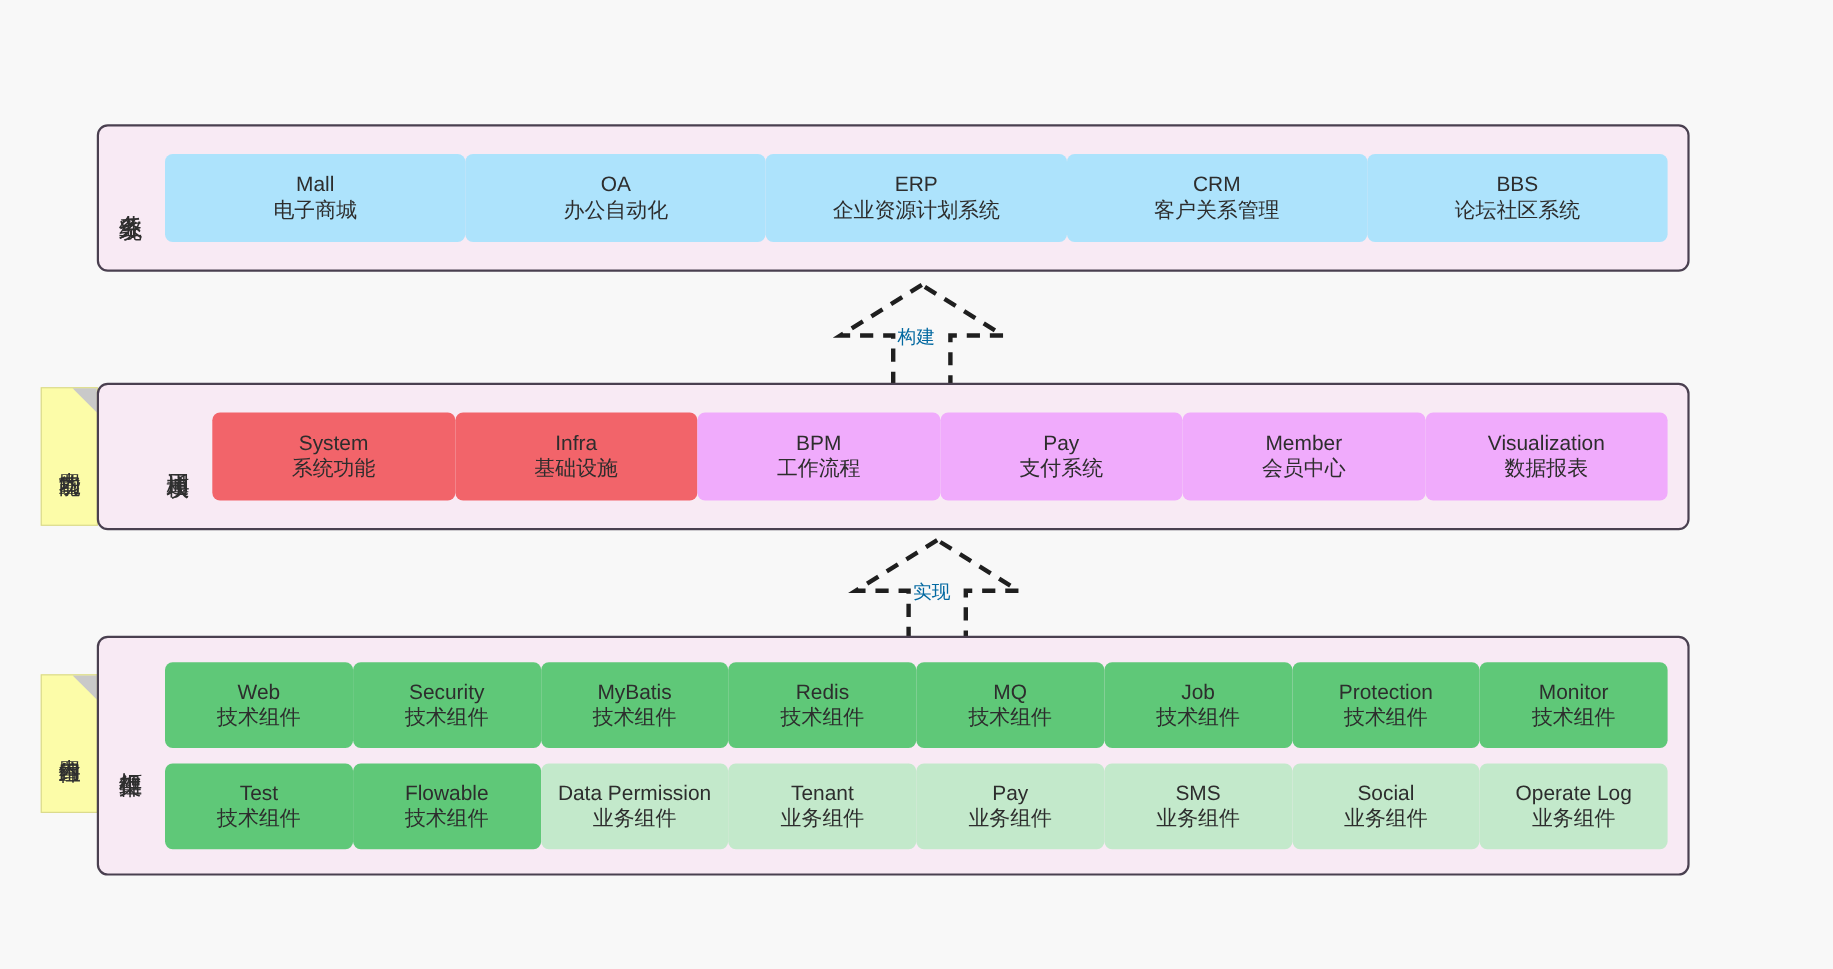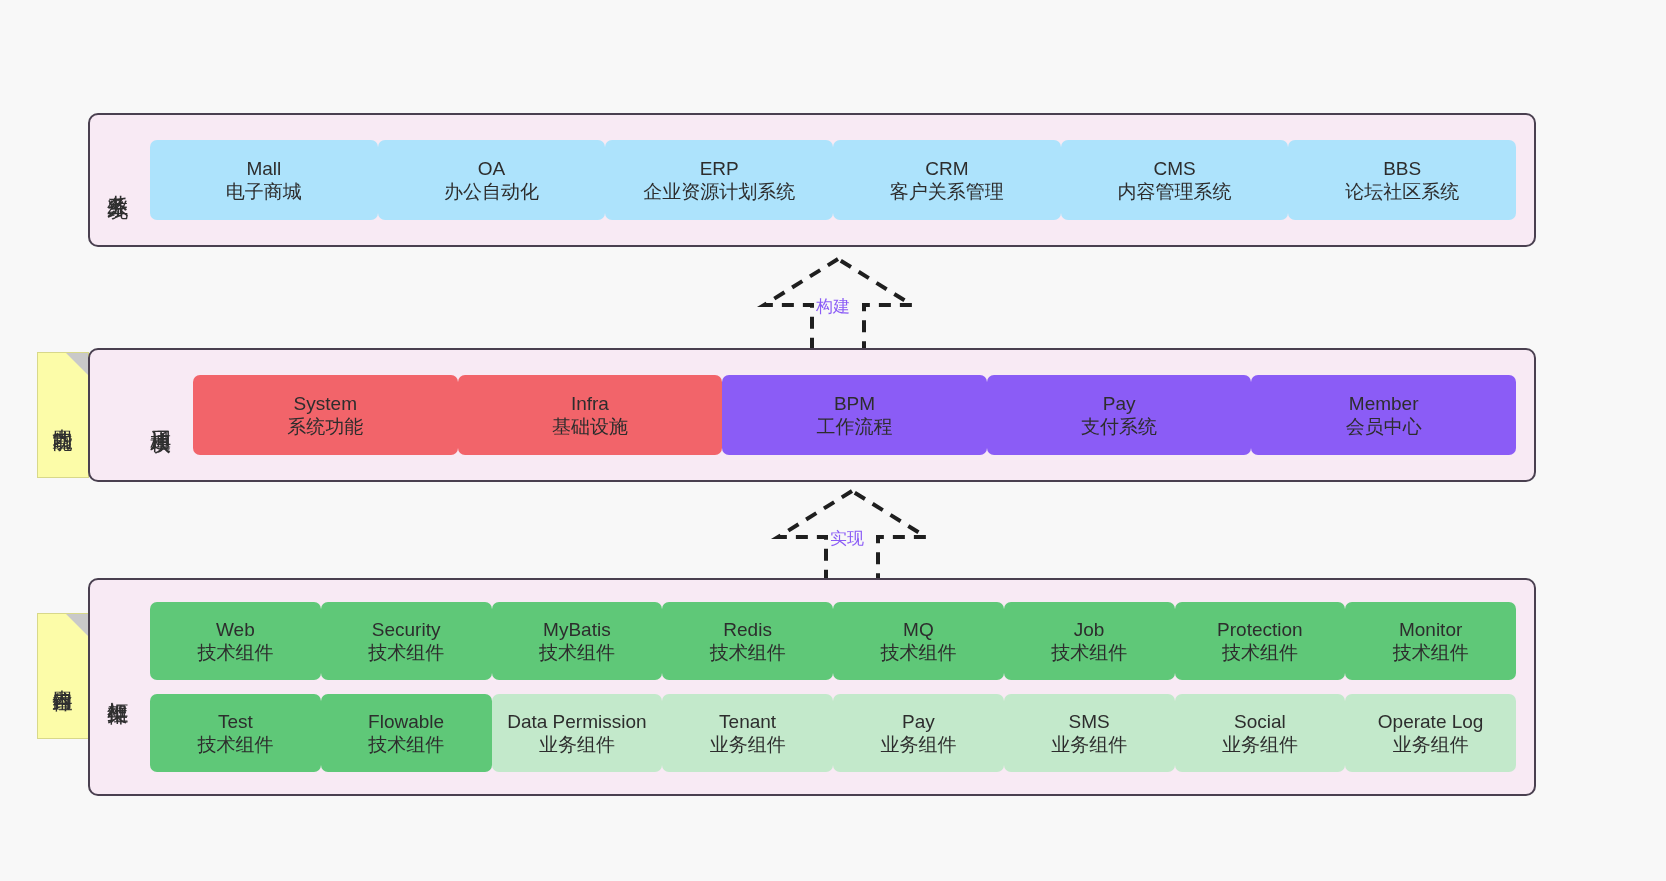--- a/index.html
+++ b/index.html
@@ -83,21 +83,21 @@
   .node .n-en { display: block; }
   .node .n-cn { display: block; }
 
   .node.h1 { height: 80px; }
   .node.h2 { height: 80px; }
   .node.h3 { height: 78px; }
 
   
   .c-blue        { background: #ade3fc; }
   .c-red         { background: #f2646a; }
-  .c-pink        { background: #8b5cf6; }
+  .c-pink        { background: #f0abfc; }
   .c-green       { background: #5fc878; }
   .c-green-light { background: #c3e9cb; }
 
   
   .note {
     position: absolute;
     background: #fcfca8;
     border: 1px solid #d8d88a;
     box-sizing: border-box;
     display: flex;
@@ -126,21 +126,21 @@
     position: absolute;
     width: 180px;
     height: 100px;
   }
   .arrow.a1 { left: 748px; top: 255px; }
   .arrow.a2 { left: 762px; top: 487px; text-decoration: underline; }
   .arrow svg { display: block; overflow: visible; }
   .arrow-label {
     position: absolute;
     font-size: 17px;
-    color: #8b5cf6;
+    color: #0369a1;
     background: transparent;
     white-space: nowrap;
   }
   .arrow.a1 .arrow-label { left: 68px; top: 40px; }
   .arrow.a2 .arrow-label { left: 68px; top: 40px; }
 </style>
 </head>
 <body>
 
 <div id="canvas">
@@ -157,24 +157,20 @@
           <span class="n-en">OA</span>
           <span class="n-cn">办公自动化</span>
         </div>
         <div class="node h1 c-blue">
           <span class="n-en">ERP</span>
           <span class="n-cn">企业资源计划系统</span>
         </div>
         <div class="node h1 c-blue">
           <span class="n-en">CRM</span>
           <span class="n-cn">客户关系管理</span>
-        </div>
-        <div class="node h1 c-blue">
-          <span class="n-en">CMS</span>
-          <span class="n-cn">内容管理系统</span>
         </div>
         <div class="node h1 c-blue">
           <span class="n-en">BBS</span>
           <span class="n-cn">论坛社区系统</span>
         </div>
       </div>
     </div>
   </div>
 
   <div class="arrow a1">
@@ -205,20 +201,24 @@
           <span class="n-cn">工作流程</span>
         </div>
         <div class="node h2 c-pink">
           <span class="n-en">Pay</span>
           <span class="n-cn">支付系统</span>
         </div>
         <div class="node h2 c-pink">
           <span class="n-en">Member</span>
           <span class="n-cn">会员中心</span>
         </div>
+        <div class="node h2 c-pink">
+          <span class="n-en">Visualization</span>
+          <span class="n-cn">数据报表</span>
+        </div>
       </div>
     </div>
   </div>
 
   <div class="arrow a2">
     <svg width="180" height="100" viewBox="0 0 180 100" fill="none" xmlns="http://www.w3.org/2000/svg">
       <path d="M90 4 L16 50 L64 50 L64 96 L116 96 L116 50 L164 50 Z" stroke="#1f1f1f" stroke-width="4" stroke-dasharray="12 9" fill="none" stroke-linejoin="miter"></path>
     </svg>
     <span class="arrow-label">实现</span>
   </div>

